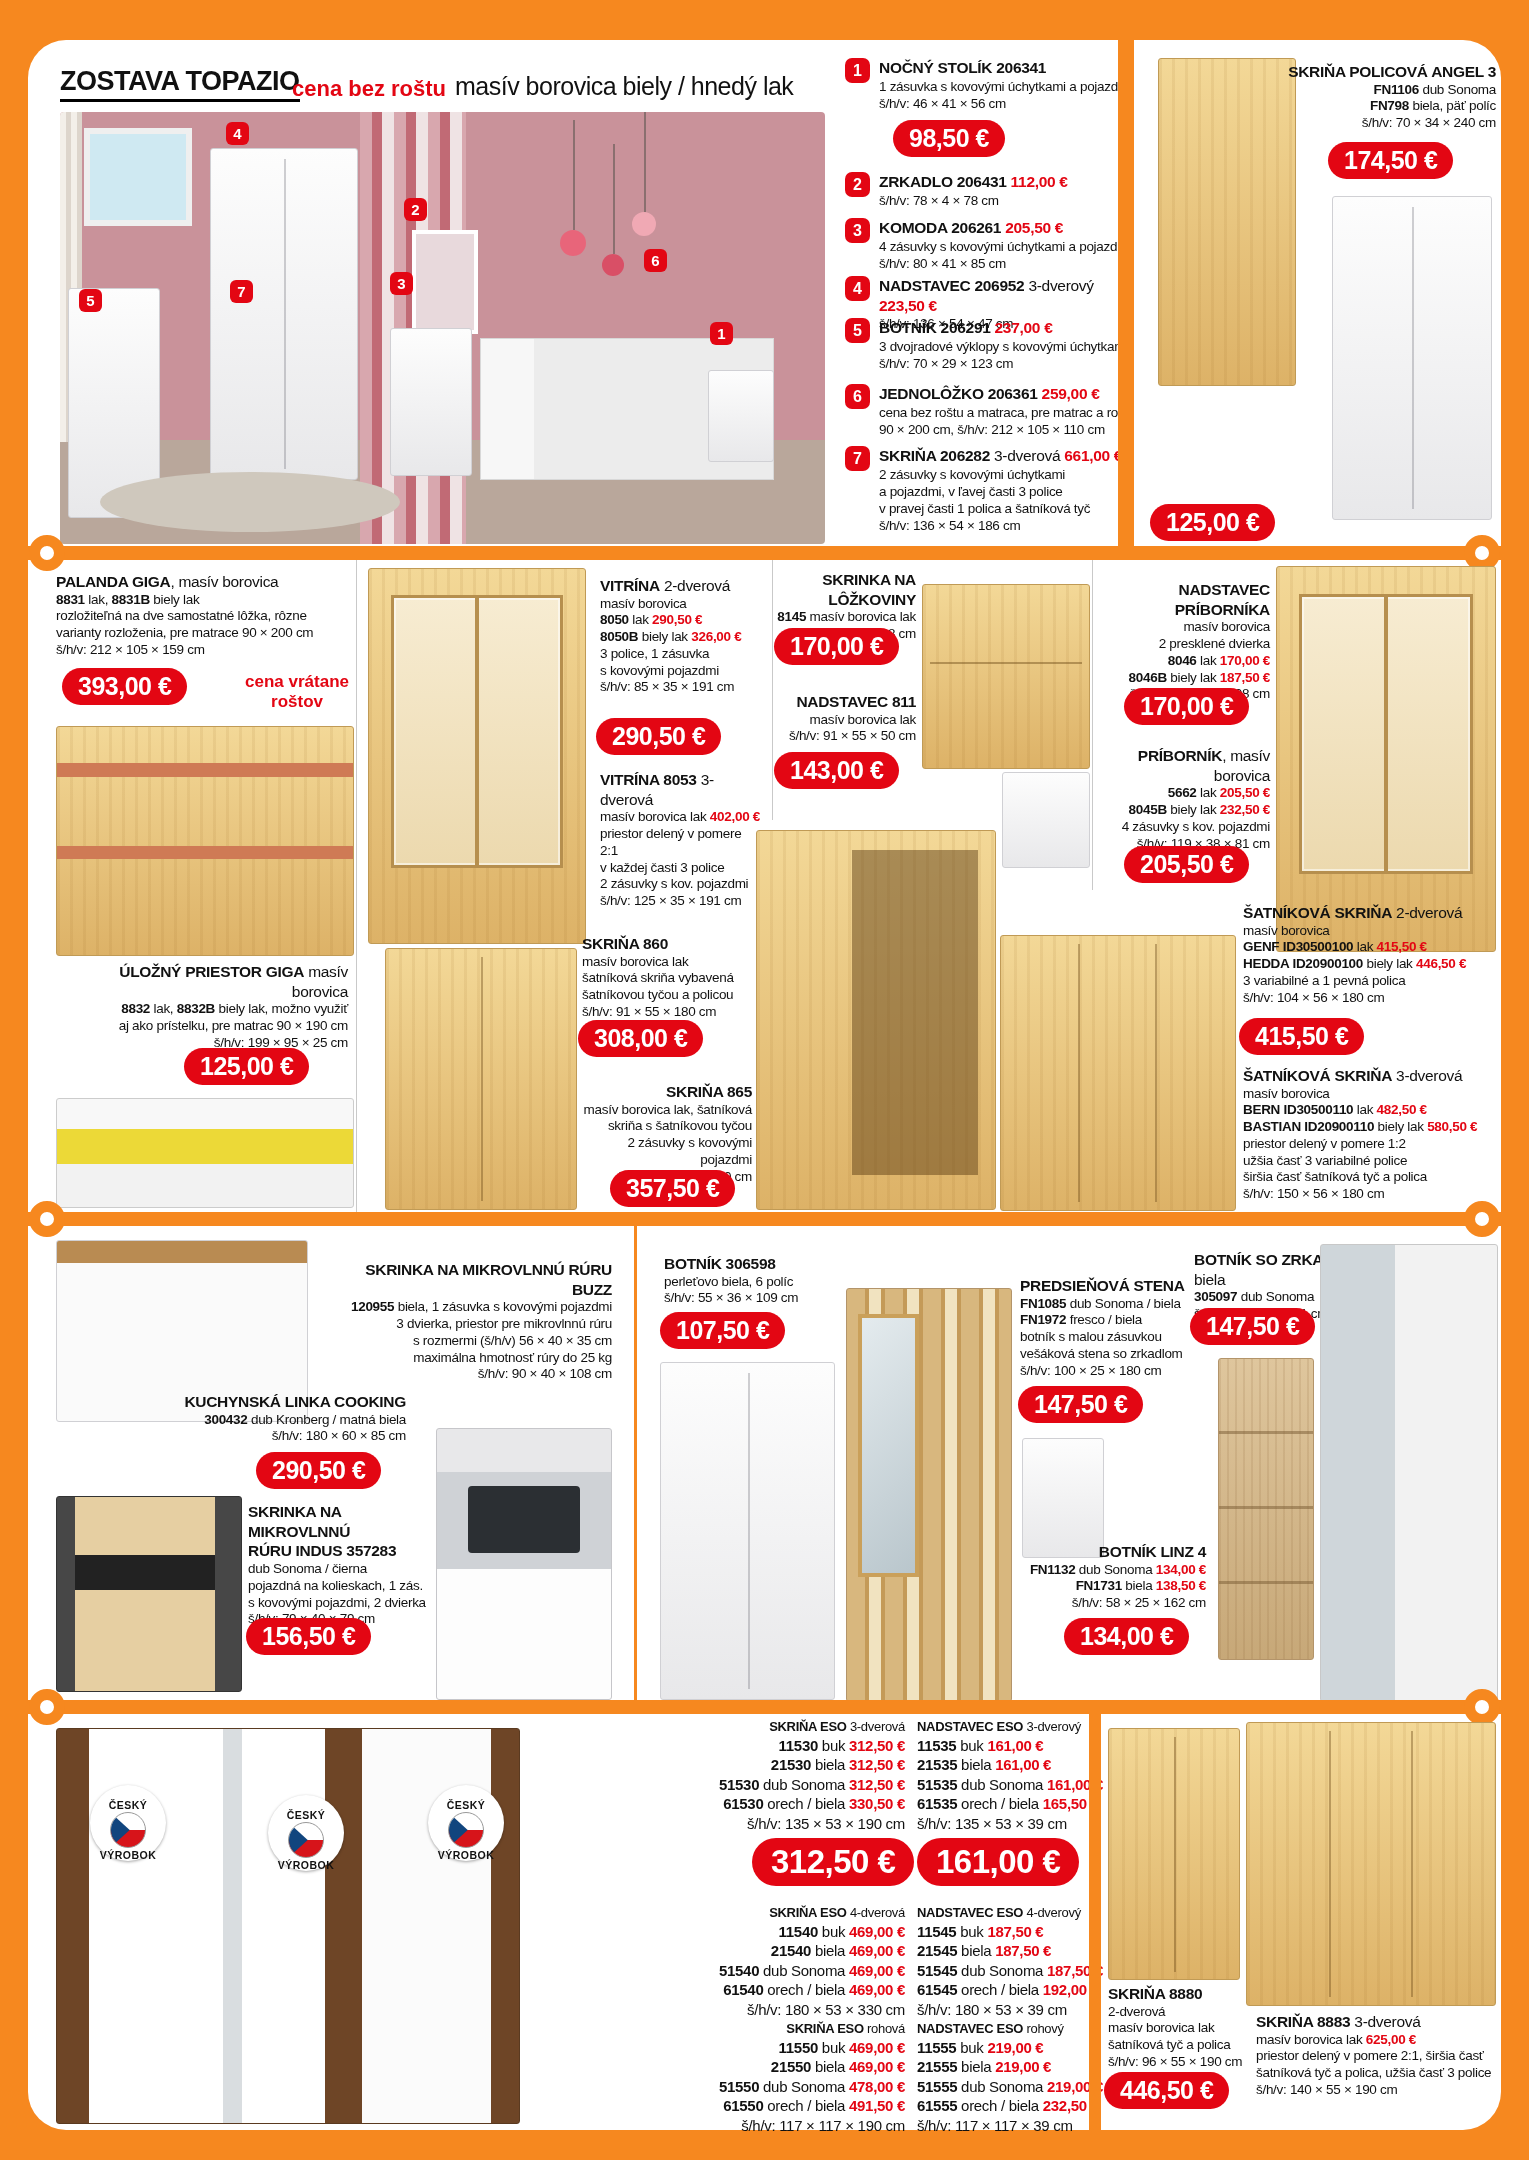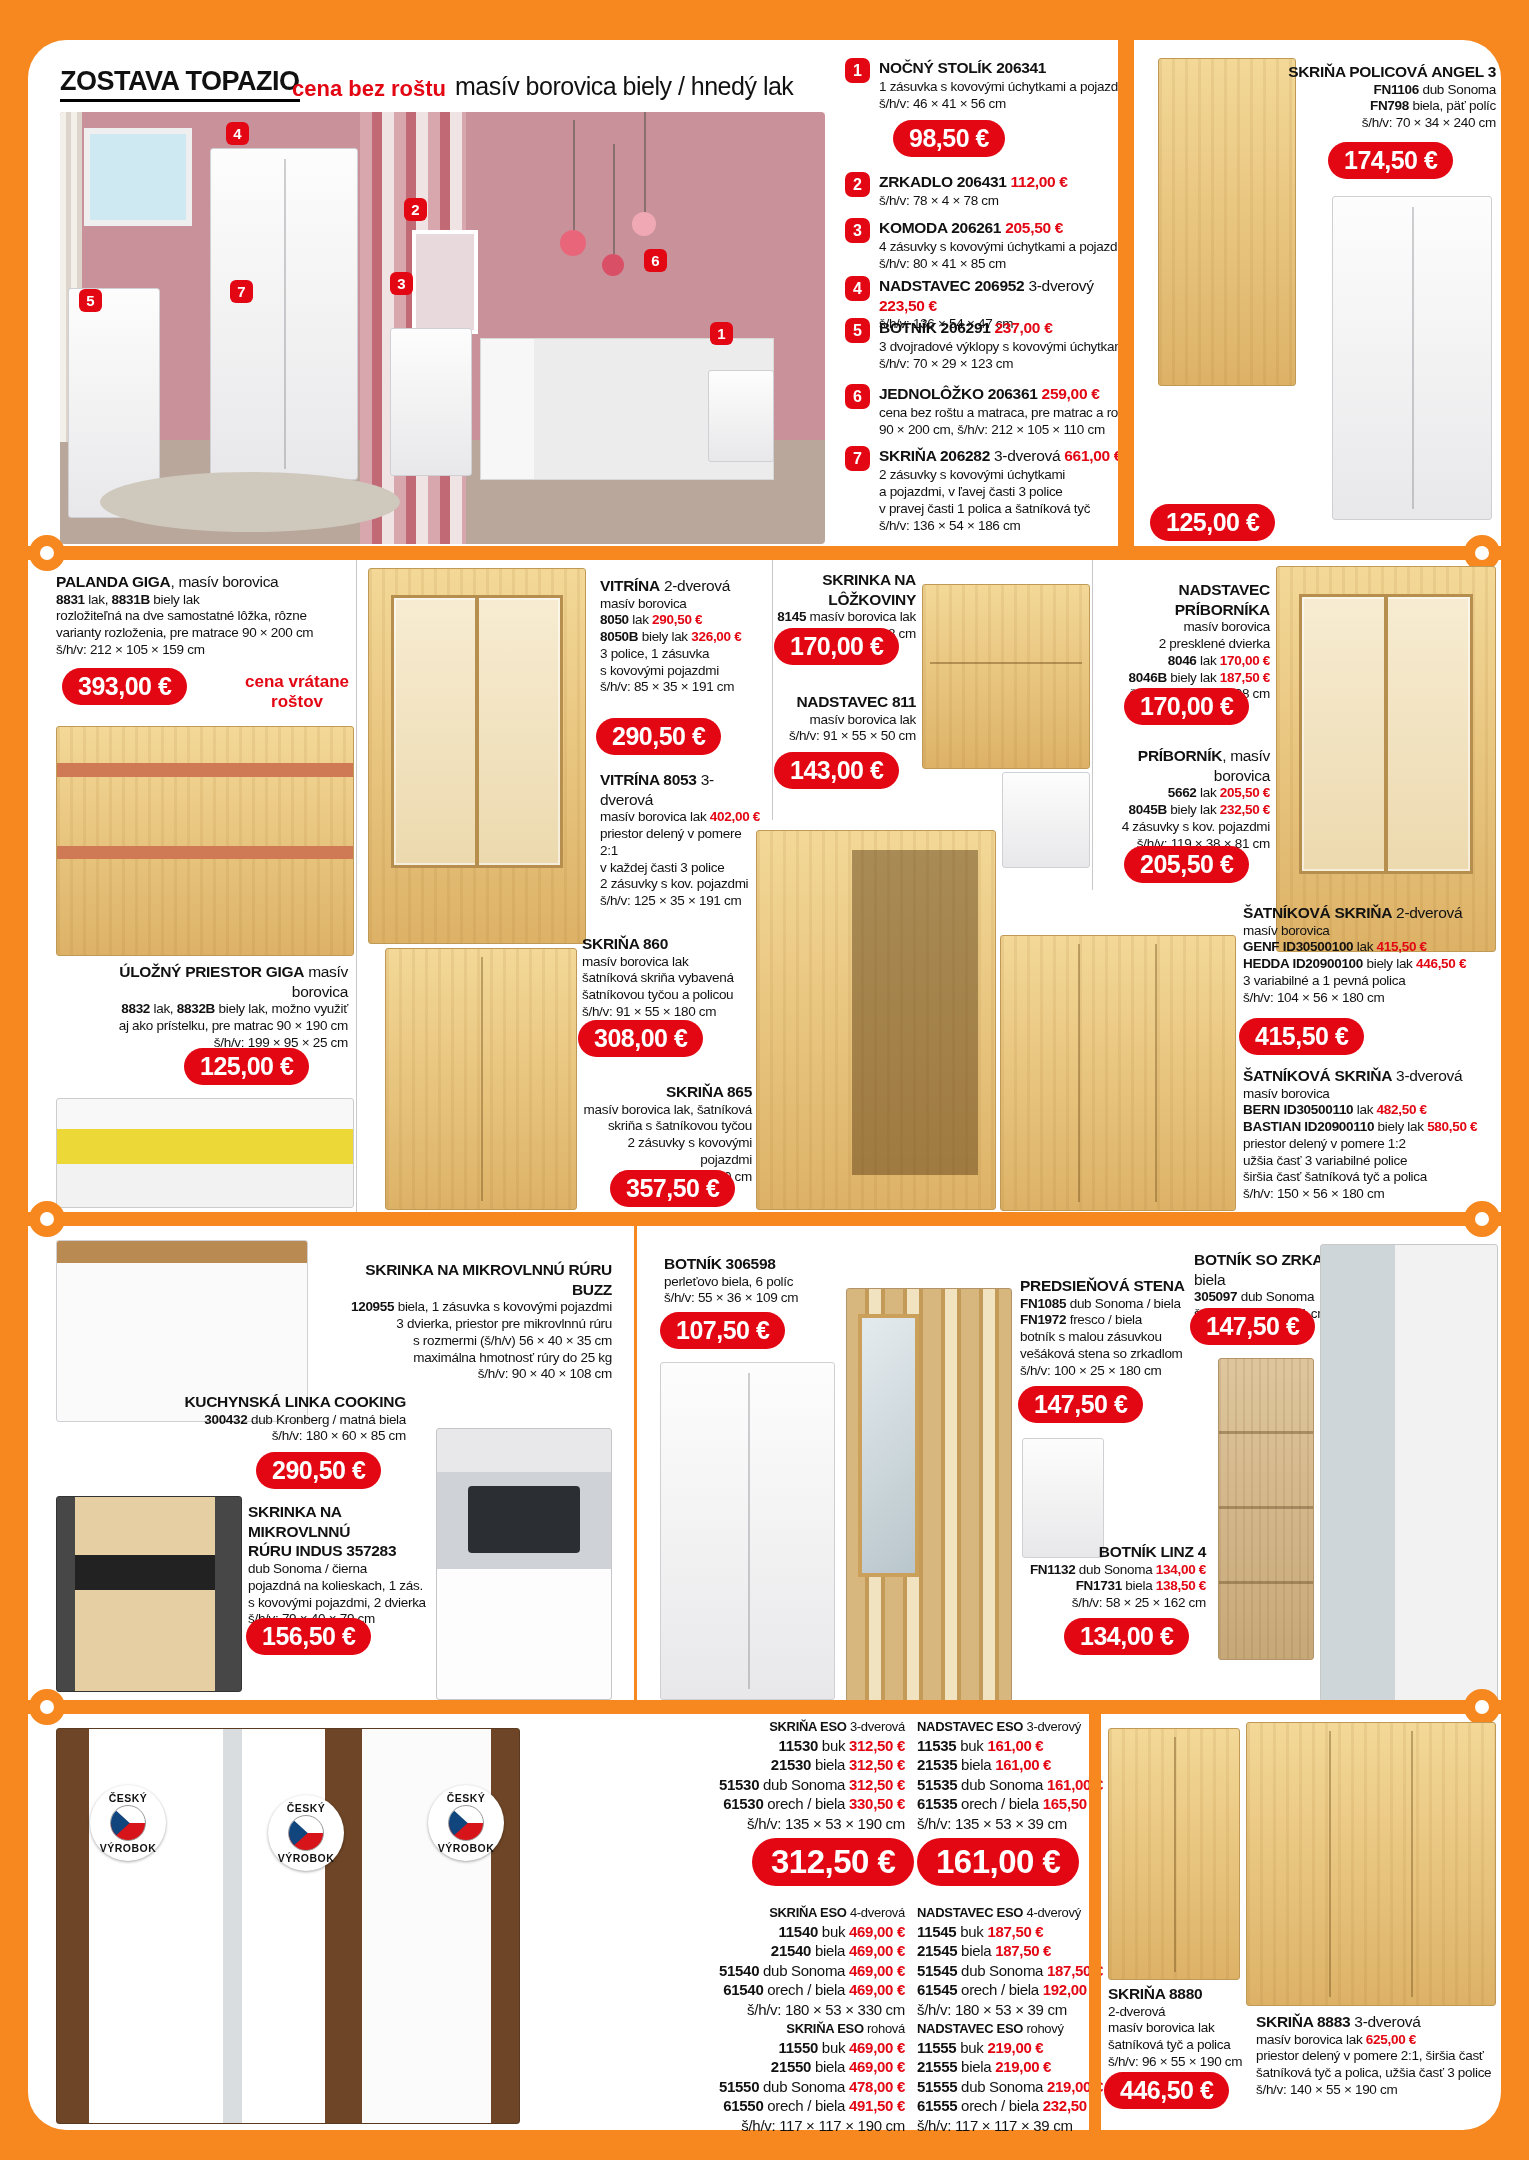--- a/index.html
+++ b/index.html
@@ -81,21 +81,21 @@
   
   .bedroom{position:absolute;left:60px;top:112px;width:765px;height:432px;border-radius:4px;overflow:hidden;
       background:linear-gradient(180deg,#c9929a 0 76%,#b9a79b 76%)}
   .bd{position:absolute}
   .lamp{position:absolute;border-radius:50%}
   .lamp::before{content:"";position:absolute;left:50%;bottom:100%;width:2px;height:110px;background:#8a6f6f}
 
   
   .czbadge{position:absolute;width:76px;height:76px;background:#fff;border-radius:50%;
       box-shadow:0 1px 3px rgba(0,0,0,.35);display:flex;flex-direction:column;align-items:center;
-      justify-content:center;gap:1px;z-index:4}
+      justify-content:flex-end;gap:1px;z-index:4}
   .cz-top,.cz-bottom{font-size:10.5px;font-weight:700;letter-spacing:.5px}
   .cz-flag{width:34px;height:34px;border-radius:50%;background:linear-gradient(#fff 50%,#d7141a 50%);
       position:relative;overflow:hidden;border:1px solid #999}
   .cz-flag::before{content:"";position:absolute;inset:0;background:#11457e;clip-path:polygon(0 0,55% 50%,0 100%)}
 </style>
 </head>
 <body>
 
 <div class="page">
   <div class="sheet"></div>

